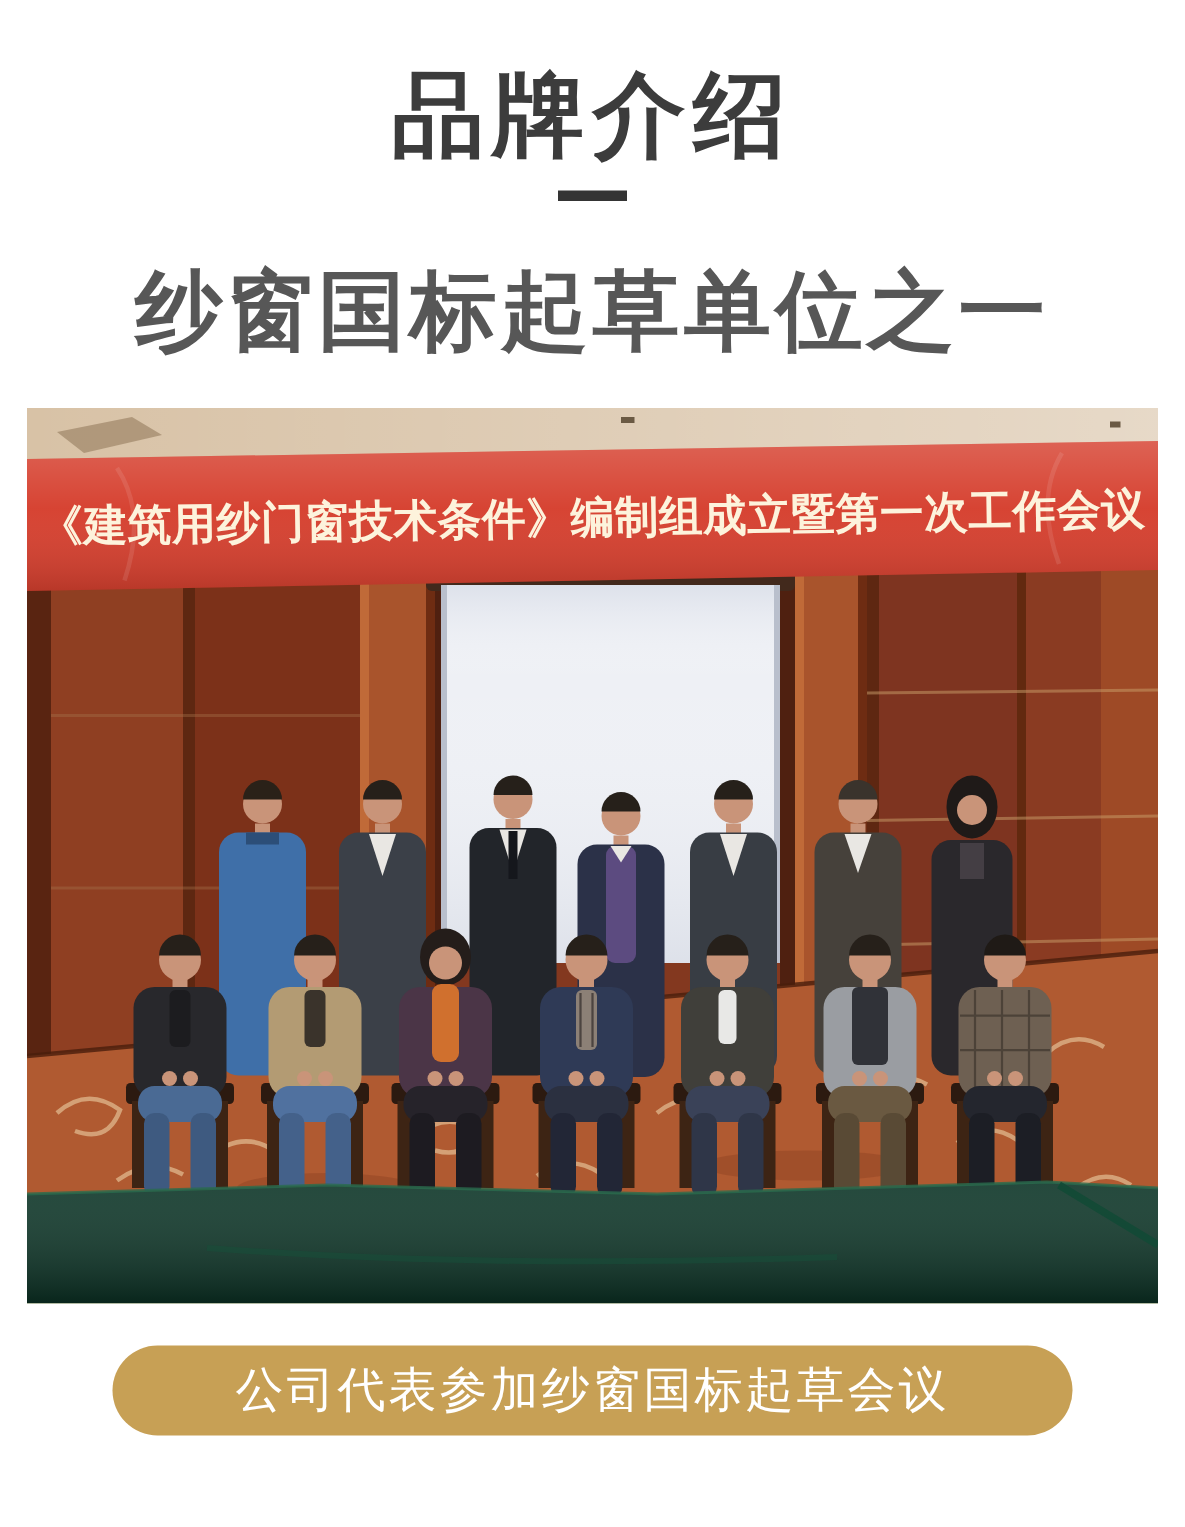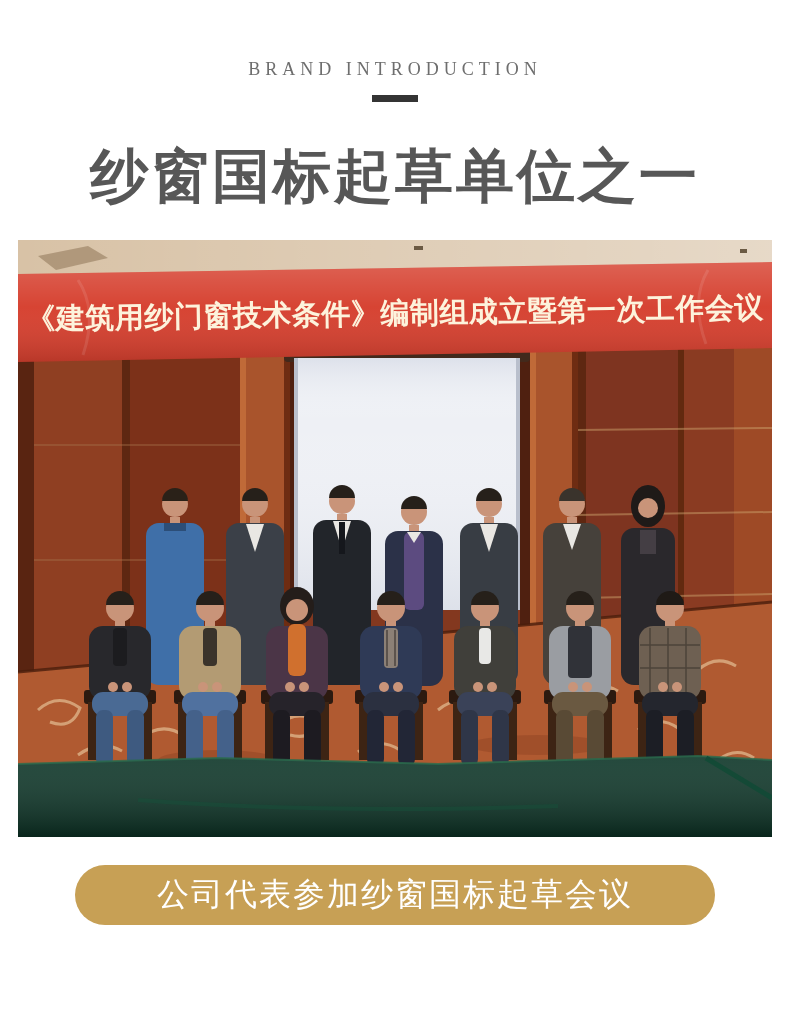--- a/index.html
+++ b/index.html
@@ -29,21 +29,21 @@
   .caption-pill {
     width:640px; height:60px; margin:28px auto 0; border-radius:30px;
     background:#c7a055; display:flex; align-items:center; justify-content:center;
   }
   .caption-text { color:#ffffff; font-size:32px; font-weight:normal; letter-spacing:2px; }
 </style>
 </head>
 <body>
 
 <div class="header">
-  <div class="brand-subtitle" style="color: rgb(110, 110, 110);">BRAND INTRODUCTION</div>
+  <h1 class="brand-title" style="color: rgb(60, 60, 60);">品牌介绍</h1>
   <div class="divider-dash" style="background-color: rgb(52, 52, 52);"></div>
 </div>
 
 <h2 class="headline" style="color: rgb(87, 87, 87);">纱窗国标起草单位之一</h2>
 
 <div class="photo-wrap">
 <svg viewBox="0 0 754 597" width="754" height="597">
   <defs>
     <linearGradient id="ceilGrad" x1="0" y1="0" x2="1" y2="0">
       <stop offset="0" stop-color="#ffffff" stop-opacity="0"></stop>

